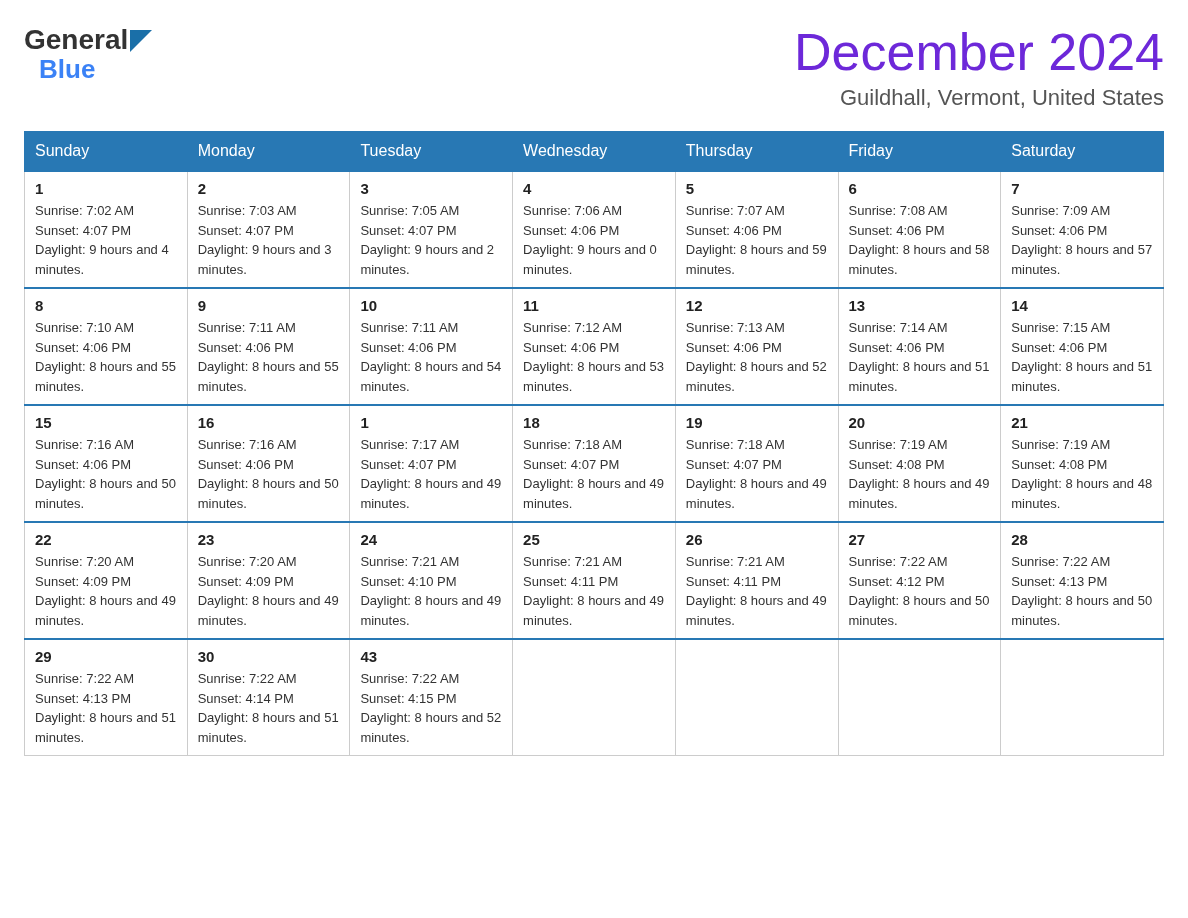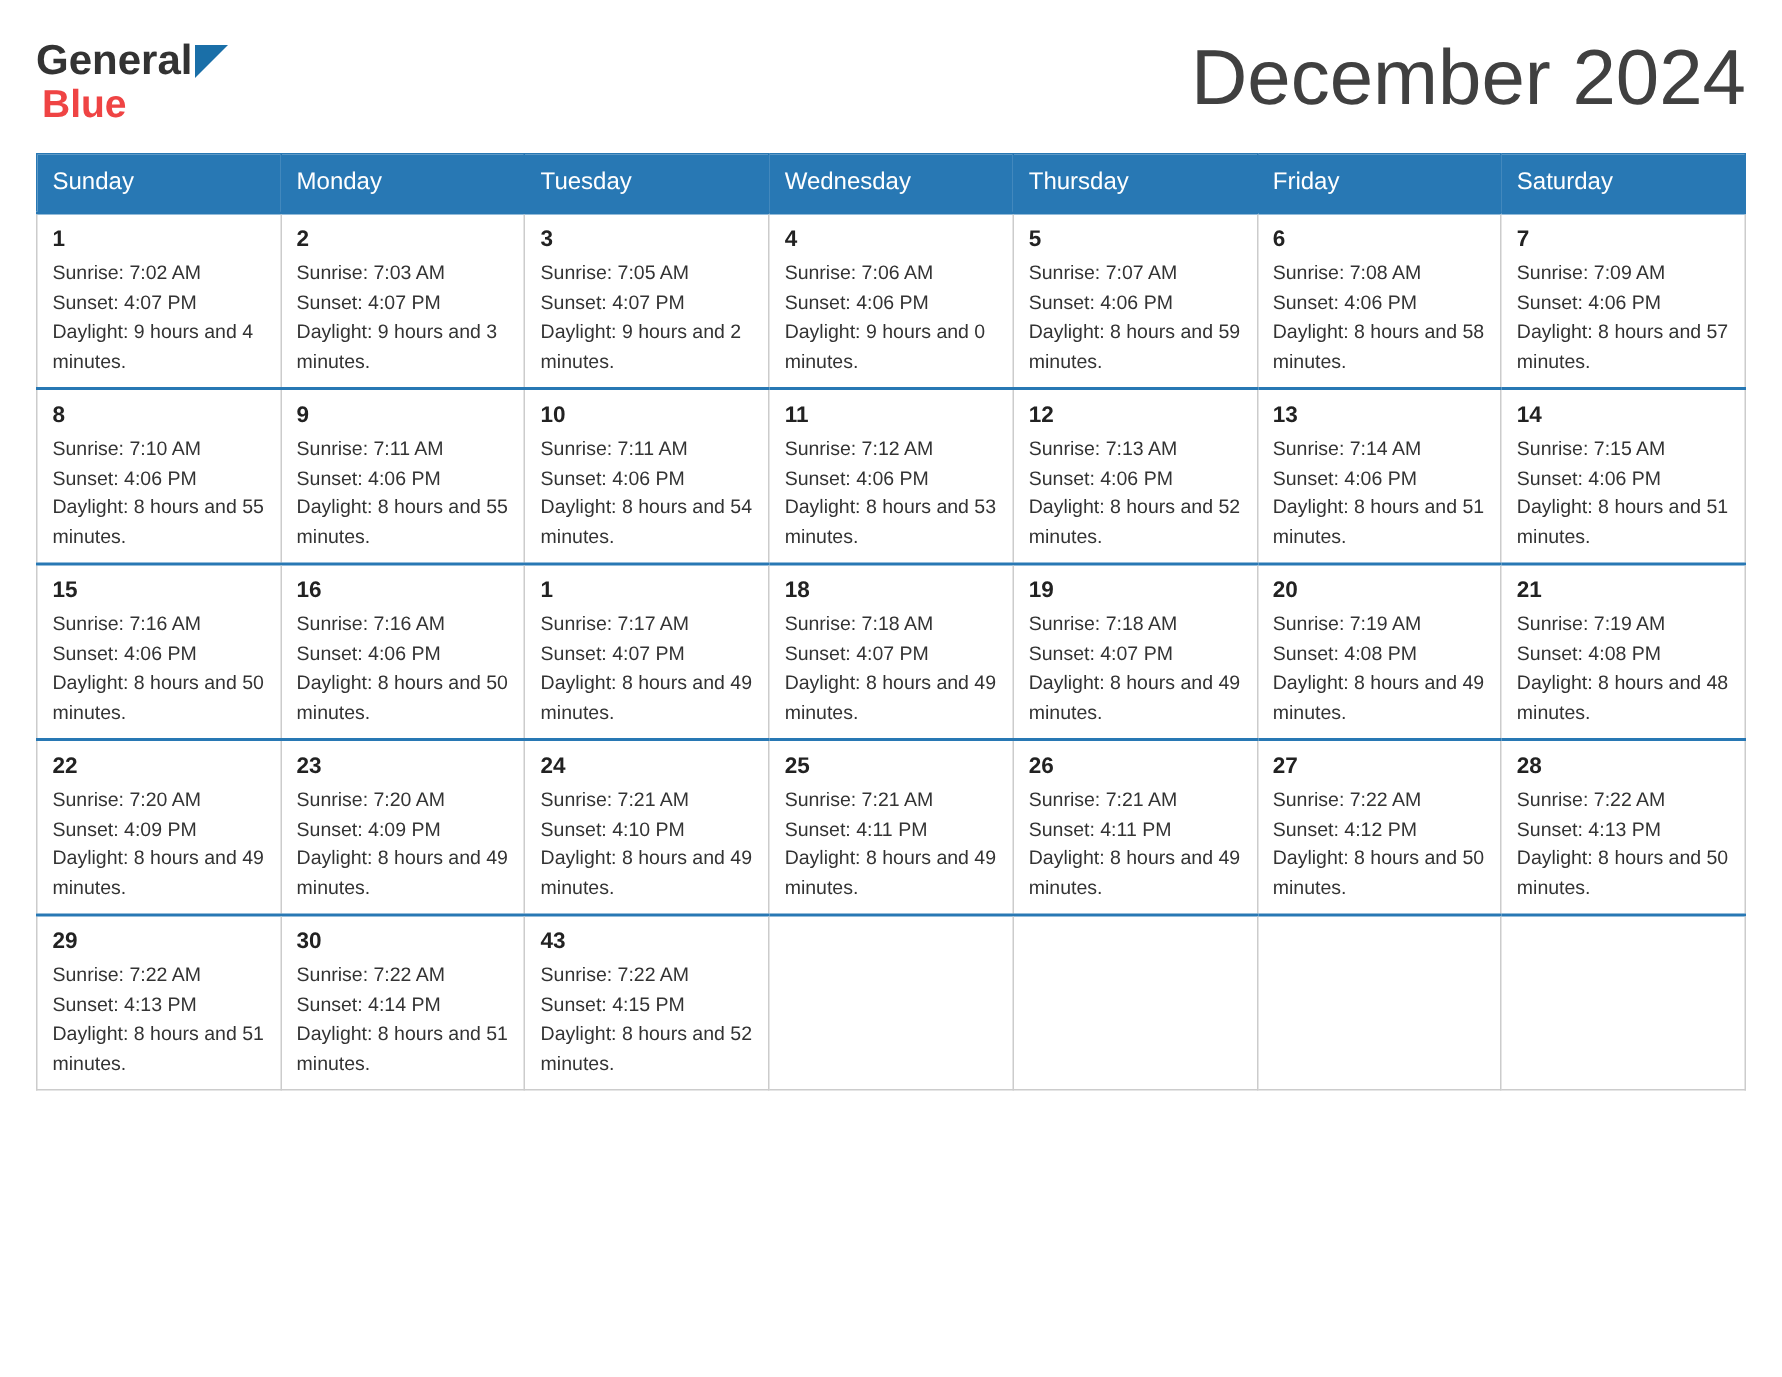--- a/index.html
+++ b/index.html
@@ -24,33 +24,33 @@
     }
     .logo-block {
       display: flex;
       flex-direction: column;
     }
     .logo-row1 {
       display: flex;
       align-items: center;
     }
     .logo-row2 {
-      color: #ef4444;
+      color: #3b82f6;
       font-size: 26px;
       font-weight: bold;
       line-height: 1;
-      margin-left: 4px;
+      margin-left: 15px;
     }
     .title-block {
       text-align: right;
     }
     .month-title {
       font-size: 52px;
       font-weight: normal;
-      color: #404040;
+      color: #6d28d9;
       line-height: 1.1;
     }
     .location-title {
       font-size: 22px;
       color: #555;
       margin-top: 4px;
     }
     .calendar-table {
       width: 100%;
       border-collapse: collapse;
@@ -102,20 +102,21 @@
 
         <svg width="22" height="22" viewBox="0 0 22 22" style="margin-left:2px;margin-top:2px;">
           <polygon points="0,0 22,0 0,22" fill="#1a6fa8"></polygon>
         </svg>
       </div>
       <div class="logo-row2">Blue</div>
     </div>
   </div>
   <div class="title-block">
     <div class="month-title">December 2024</div>
+    <div class="location-title">Guildhall, Vermont, United States</div>
   </div>
 </div>
 
 <table class="calendar-table">
   <thead>
     <tr>
     <th>Sunday</th>
         <th>Monday</th>
         <th>Tuesday</th>
         <th>Wednesday</th>

